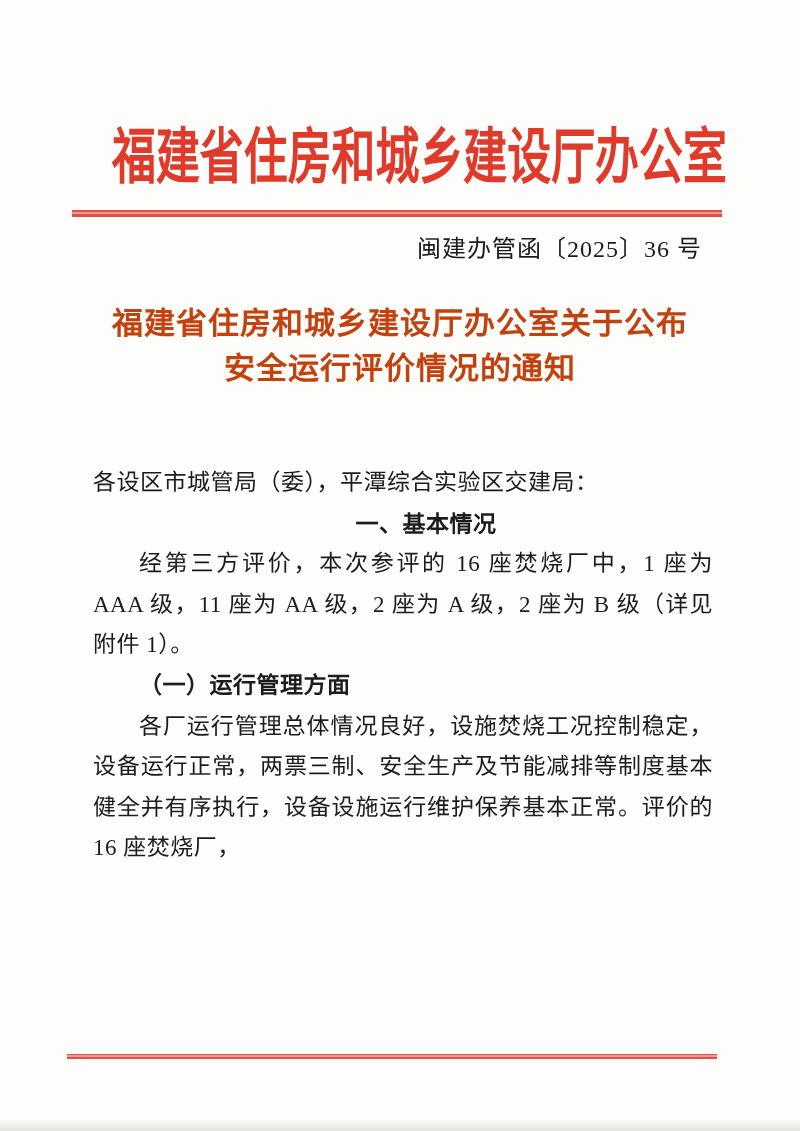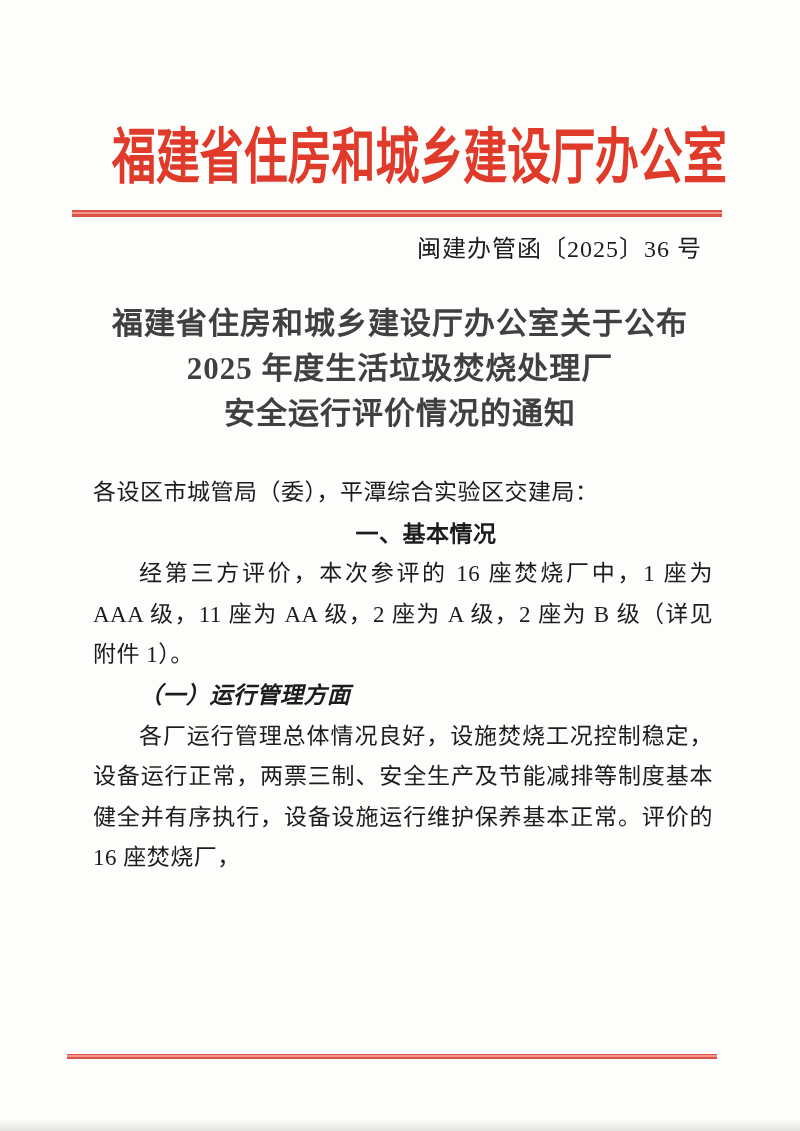--- a/index.html
+++ b/index.html
@@ -49,42 +49,41 @@
     white-space:nowrap;
     text-align:center;
   }
   
   .doc-title{
     position:absolute;top:301px;left:0;width:100%;
     text-align:center;
     font-weight:bold;
     font-size:31px;
     line-height:45px;
-    color:#404040;
+    color:#c2410c;
     letter-spacing:1px;
   }
   
   .body-text{
-    position:absolute;top:473px;left:93px;width:620px;
+    position:absolute;top:463px;left:93px;width:620px;
     font-size:23px;
     line-height:40.6px;
     letter-spacing:0.5px;
     text-align:justify;
   }
   .body-text p{margin:0;}
   .para{text-indent:2em;}
   .salutation{text-indent:0;}
   .heading-hei{
     font-family:"Liberation Sans","DejaVu Sans",sans-serif;
     font-weight:bold;
     text-align:center;
   }
   .heading-kai{
     font-weight:bold;
-    font-style:italic;
     text-align:left;
   }
   
   .scan-edge{
     position:absolute;left:0;bottom:0;width:100%;height:12px;
     background:linear-gradient(to bottom, rgba(210,210,204,0) 0%, rgba(205,205,198,0.55) 100%);
   }
 </style>
 </head>
 <body>
@@ -92,21 +91,20 @@
 <div class="page">
 
   <div class="letterhead">福建省住房和城乡建设厅办公室</div>
 
   <div class="rule rule-top"></div>
 
   <div class="doc-number">闽建办管函〔2025〕36 号</div>
 
   <div class="doc-title">
     <div class="title-line">福建省住房和城乡建设厅办公室关于公布</div>
-    <div class="title-line">2025 年度生活垃圾焚烧处理厂</div>
     <div class="title-line">安全运行评价情况的通知</div>
   </div>
 
   <div class="body-text">
     <p class="salutation">各设区市城管局（委），平潭综合实验区交建局：</p>
     <p class="para heading-hei">一、基本情况</p>
     <p class="para">经第三方评价，本次参评的 16 座焚烧厂中，1 座为 AAA 级，11 座为 AA 级，2 座为 A 级，2 座为 B 级（详见附件 1）。</p>
     <p class="para heading-kai">（一）运行管理方面</p>
     <p class="para">各厂运行管理总体情况良好，设施焚烧工况控制稳定，设备运行正常，两票三制、安全生产及节能减排等制度基本健全并有序执行，设备设施运行维护保养基本正常。评价的 16 座焚烧厂，</p>
   </div>

